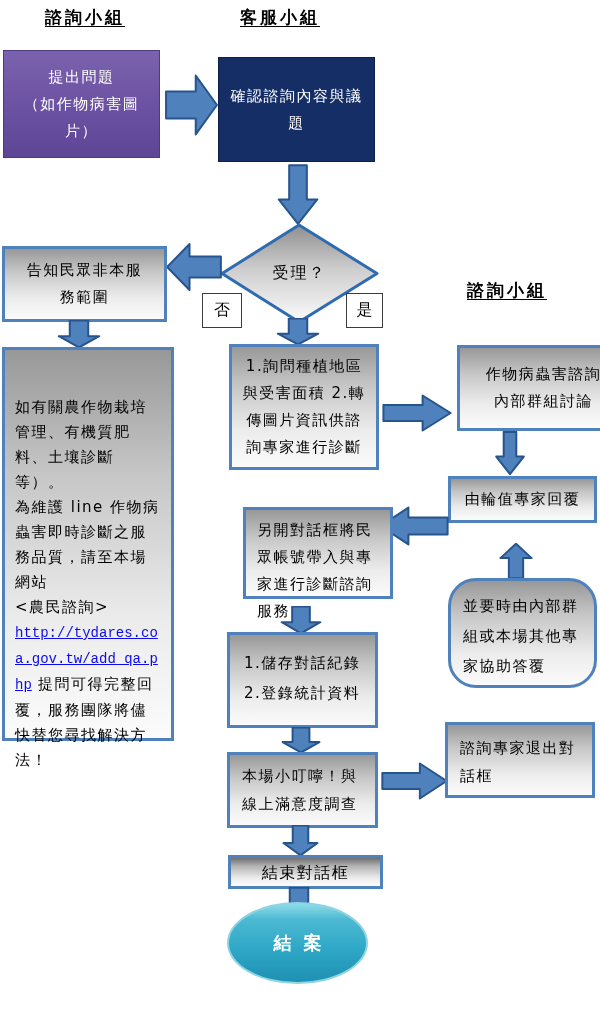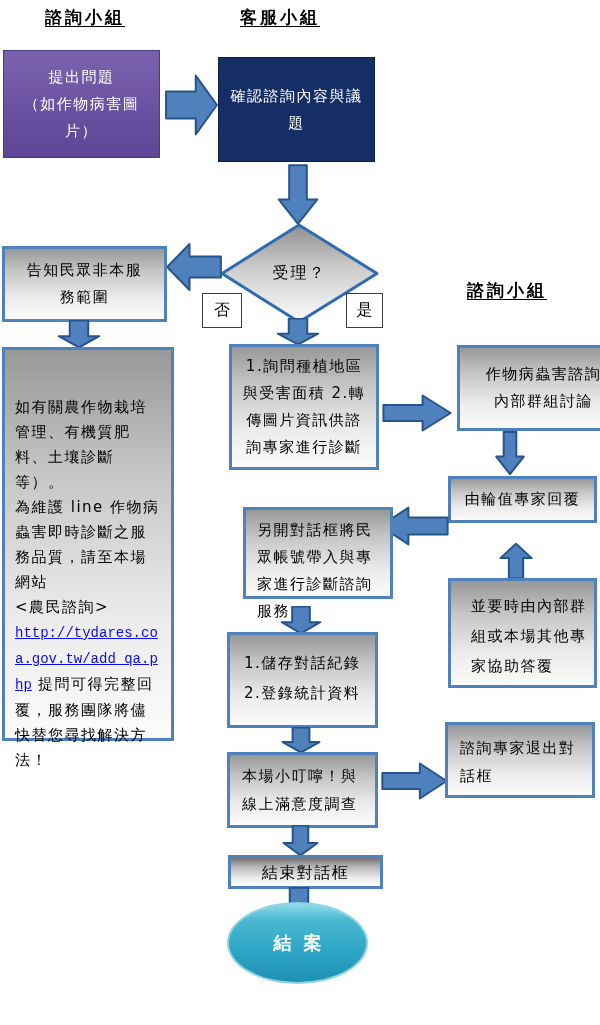--- a/index.html
+++ b/index.html
@@ -35,21 +35,21 @@
   #n-purple{left:3px;top:50px;width:157px;height:108px;}
   #n-navy{left:218px;top:57px;width:157px;height:105px;}
   #diamond-svg,#diamond-text{left:219px;top:222px;width:161px;height:103px;}
   #lbl-no{left:202px;top:293px;width:40px;height:35px;}
   #lbl-yes{left:346px;top:293px;width:37px;height:35px;}
   #n-notify{left:2px;top:246px;width:165px;height:76px;}
   #n-long{left:2px;top:347px;width:172px;height:394px;}
   #n-center1{left:229px;top:344px;width:150px;height:126px;}
   #n-right1{left:448px;top:345px;width:173px;height:86px;margin-left:9px;}
   #n-right2{left:448px;top:476px;width:149px;height:47px;}
-  #n-right3{left:448px;top:578px;width:149px;height:110px;padding:10px 0 0 20px;line-height:30px;}
+  #n-right3{left:448px;top:578px;width:149px;height:110px;padding:10px 0 0 12px;line-height:30px;border-radius:28px;}
   #n-center2{left:243px;top:491px;width:150px;height:92px;padding:7px 0 0 11px;margin-top:16px;}
   #n-center3{left:227px;top:632px;width:151px;height:96px;padding:13px 0 0 14px;line-height:30px;}
   #n-center4{left:227px;top:752px;width:151px;height:76px;padding:7px 0 0 12px;line-height:28px;}
   #n-right4{left:445px;top:722px;width:150px;height:76px;padding:9px 0 0 12px;line-height:28px;}
   #n-end{left:228px;top:855px;width:155px;height:34px;font-size:16px;}
   #n-close{left:227px;top:902px;width:141px;height:82px;}
   #arr-a{left:165px;top:73px;width:53px;height:64px;}
   #arr-b{left:277px;top:164px;width:42px;height:61px;}
   #arr-c{left:166px;top:242px;width:56px;height:50px;}
   #arr-d{left:57px;top:320px;width:44px;height:28px;}

